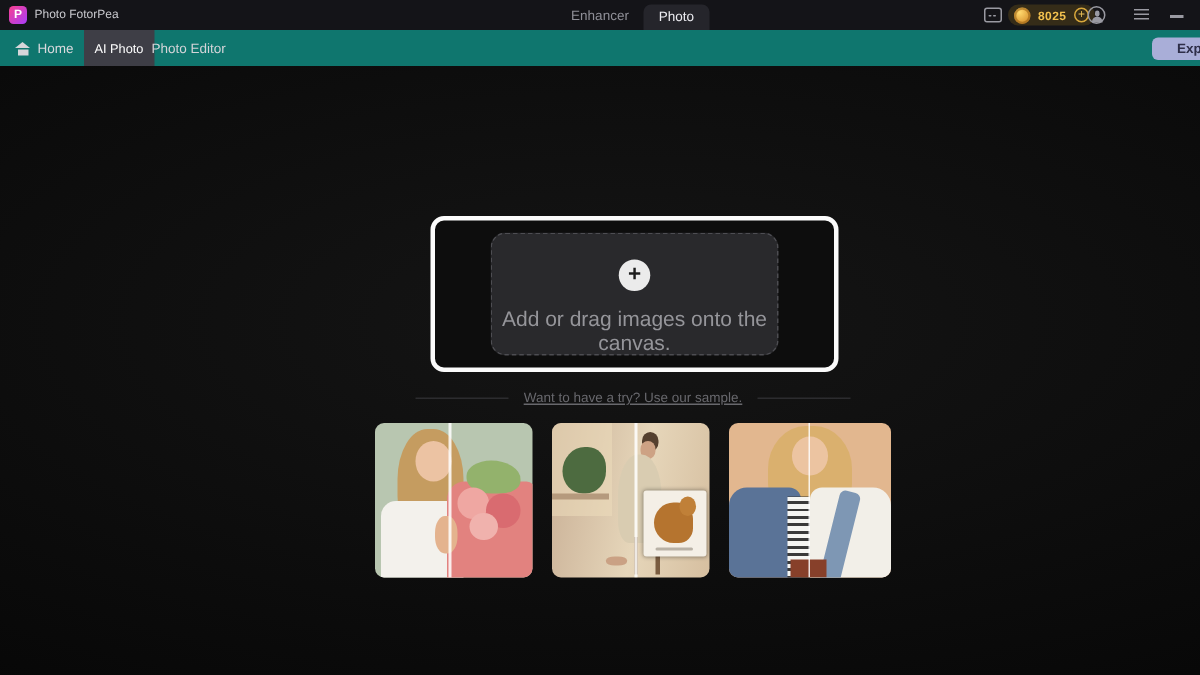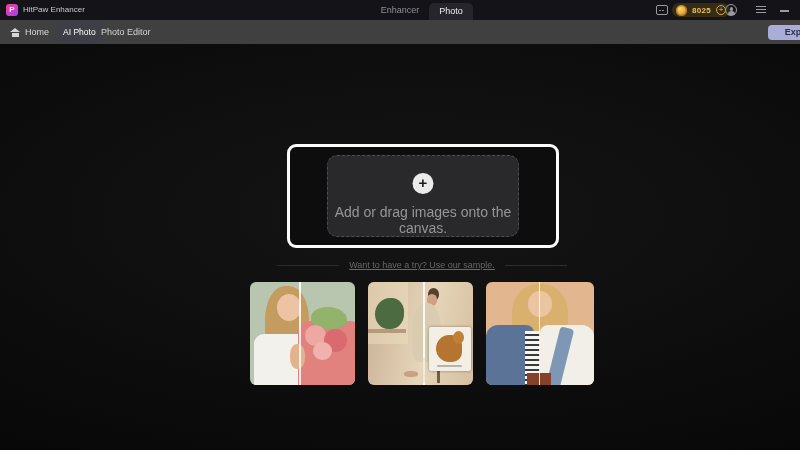--- a/index.html
+++ b/index.html
@@ -32,21 +32,21 @@
   #profile-icon { position:absolute; left:725px; top:4px; width:12px; height:12px;
                   border:1px solid #9a9aa2; border-radius:50%; }
   #profile-icon .head { position:absolute; left:3.5px; top:2px; width:3.5px; height:3.5px;
                         background:#9a9aa2; border-radius:50%; }
   #profile-icon .body { position:absolute; left:1.8px; top:6.2px; width:7px; height:3.5px;
                         background:#9a9aa2; border-radius:4px 4px 0 0; }
   #menu-icon { position:absolute; left:756px; top:6px; width:10px; height:1.4px; background:#9a9aa2;
                box-shadow:0 3px 0 #9a9aa2, 0 6px 0 #9a9aa2; }
   #minimize-icon { position:absolute; left:780px; top:10px; width:9px; height:1.5px; background:#9a9aa2; }
   
-  #navbar { position:absolute; left:0; top:20px; width:800px; height:24px; background:#404040; }
+  #navbar { position:absolute; left:0; top:20px; width:800px; height:24px; background:#0f766e; }
   #home-item { position:absolute; left:10px; top:0; height:24px; display:flex; align-items:center; gap:5px; }
   #home-icon { position:relative; width:10px; height:9px; margin-top:1px; }
   #home-icon:before { content:""; position:absolute; left:0; top:0; border-left:5px solid transparent;
                       border-right:5px solid transparent; border-bottom:4.5px solid #d6d6da; }
   #home-icon:after { content:""; position:absolute; left:1.5px; top:4.5px; width:7px; height:4.5px; background:#d6d6da; }
   #home-label { font-size:9px; color:#d9d9dd; }
   #chip-ai-canvas { position:absolute; left:56px; top:0; height:24px; padding:0 7px; background:#3e3e46;
                     font-size:8.5px; color:#fff; line-height:24px; }
   #photo-editor { position:absolute; left:97px; top:0; height:24px; padding:0 4px;
                   font-size:9px; color:#d4d4d8; line-height:24px; }
@@ -76,21 +76,21 @@
   #card-2 { left:368px; width:105px; background:linear-gradient(100deg,#c9b096 0%,#e6d6ba 55%,#d6bfa0 100%); }
   #card-3 { left:486px; width:108px; background:#e2b78f; }
   .blob { position:absolute; }
   .split-line { position:absolute; top:0; bottom:0; width:2px; background:rgba(255,255,255,.85); }
 </style>
 </head>
 <body>
 
 <div id="titlebar">
   <div id="logo">P</div>
-  <div id="app-name">HitPaw Enhancer</div>
+  <div id="app-name">Photo FotorPea</div>
   <div id="tab-enhancer">Enhancer</div>
   <div id="tab-editor">Photo</div>
   <div id="message-icon">
     <div class="dot" style="left:2px"></div>
     <div class="dot" style="left:5px"></div>
   </div>
   <div id="credits-badge">
     <div id="coin-icon"></div>
     <span id="credits-amount">8025</span>
     <div id="credits-add">+</div>

